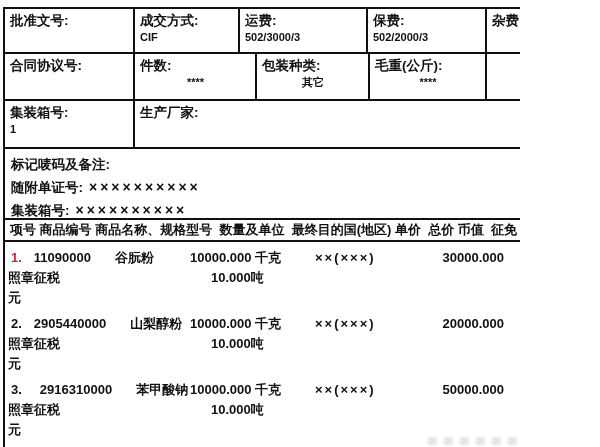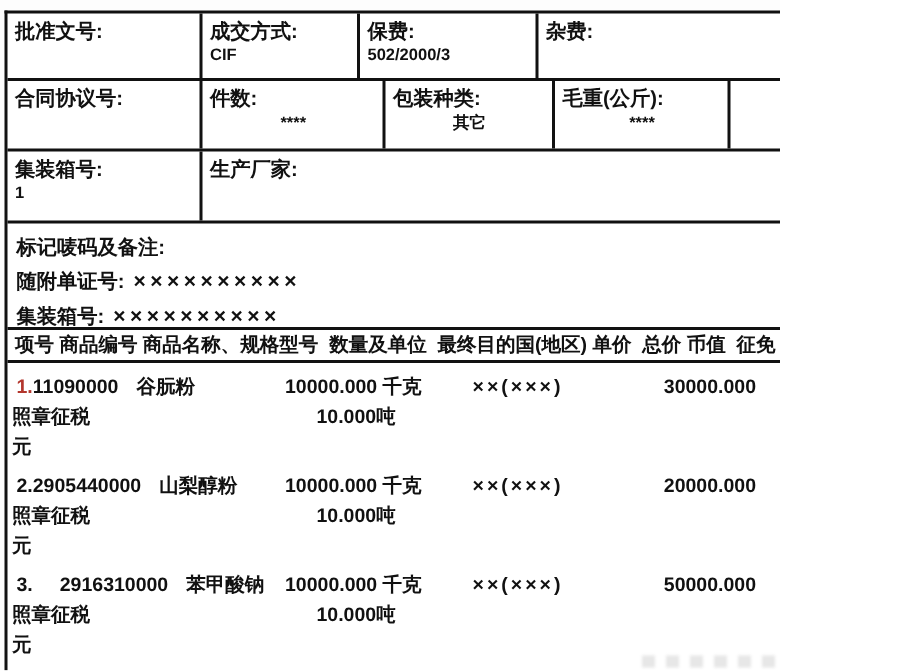--- a/index.html
+++ b/index.html
@@ -27,22 +27,22 @@
   .xval{letter-spacing:3px;margin-left:6px;font-size:14px;}
   .ihead{
     height:22px;border-bottom:2px solid #111;box-sizing:border-box;
     font-size:13px;line-height:19px;padding-left:5px;white-space:pre;overflow:hidden;
   }
   .items{position:relative;height:205px;}
   .item{position:relative;height:66px;padding-top:6px;box-sizing:border-box;}
   .iline{position:relative;height:20px;font-size:13px;line-height:20px;white-space:nowrap;}
   .iline span{white-space:nowrap;}
   .no{display:inline-block;margin-left:6px;}
-  .code{display:inline-block;margin-left:0;}
-  .iname{display:inline-block;margin-left:12px;}
+  .code{display:inline-block;margin-left:12px;}
+  .iname{display:inline-block;margin-left:24px;}
   .qty1{position:absolute;left:185px;top:0;}
   .dest{position:absolute;left:310px;top:0;letter-spacing:2px;}
   .unit{position:absolute;right:87px;top:0;width:90px;text-align:right;}
   .total{position:absolute;right:16px;top:0;width:72px;text-align:right;}
   .curr{position:absolute;right:-2px;top:0;}
   .levy{position:absolute;left:3px;top:0;}
   .qty2{position:absolute;left:206px;top:0;}
   .cur1{position:absolute;right:8px;top:0;}
   .cur2{position:absolute;left:3px;top:0;}
   
@@ -59,20 +59,24 @@
   <div class="tbl">
 
     <div class="frow r1">
       <div class="cell" style="width:130px">
         <div class="lbl">批准文号:</div>
         <div class="val"></div>
       </div>
       <div class="cell" style="width:105px">
         <div class="lbl">成交方式:</div>
         <div class="val">CIF</div>
+      </div>
+      <div class="cell" style="width:128px">
+        <div class="lbl">运费:</div>
+        <div class="val">502/3000/3</div>
       </div>
       <div class="cell" style="width:119px">
         <div class="lbl">保费:</div>
         <div class="val">502/2000/3</div>
       </div>
       <div class="cell last" style="flex:1">
         <div class="lbl">杂费:</div>
         <div class="val"></div>
       </div>
     </div>

